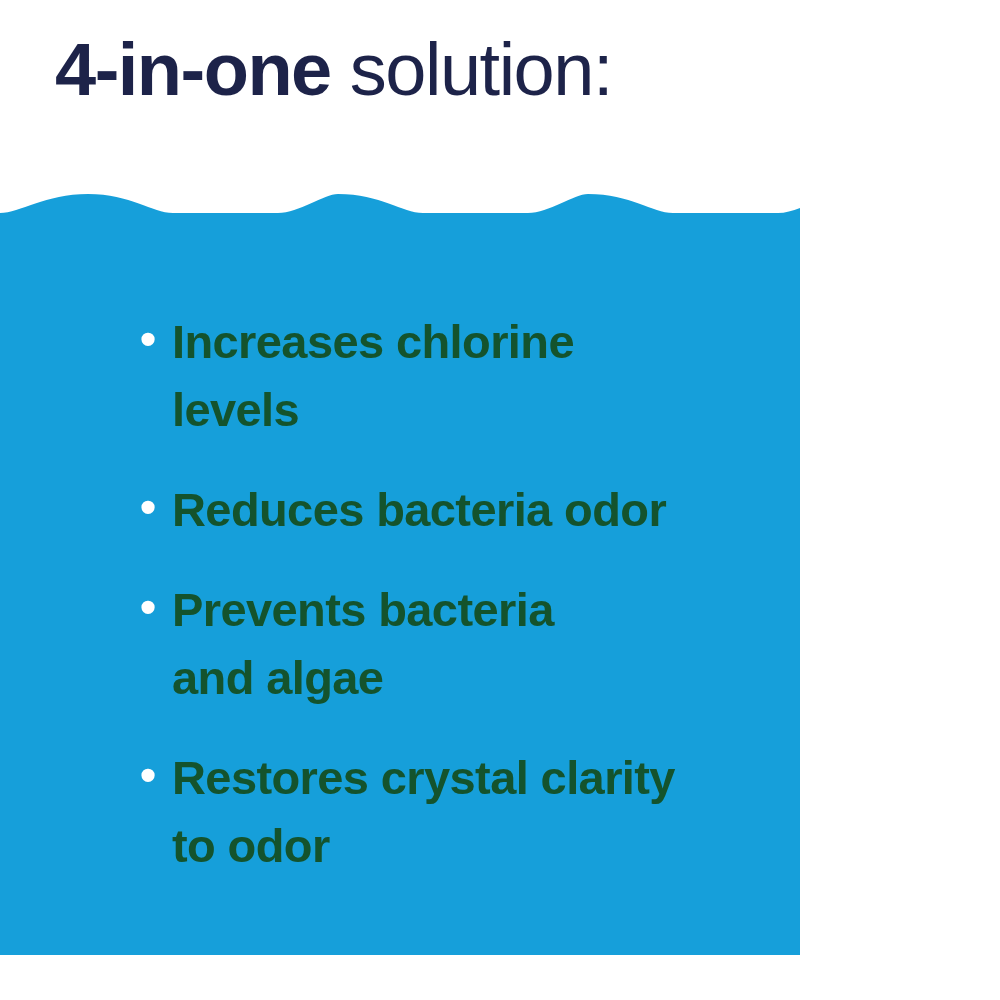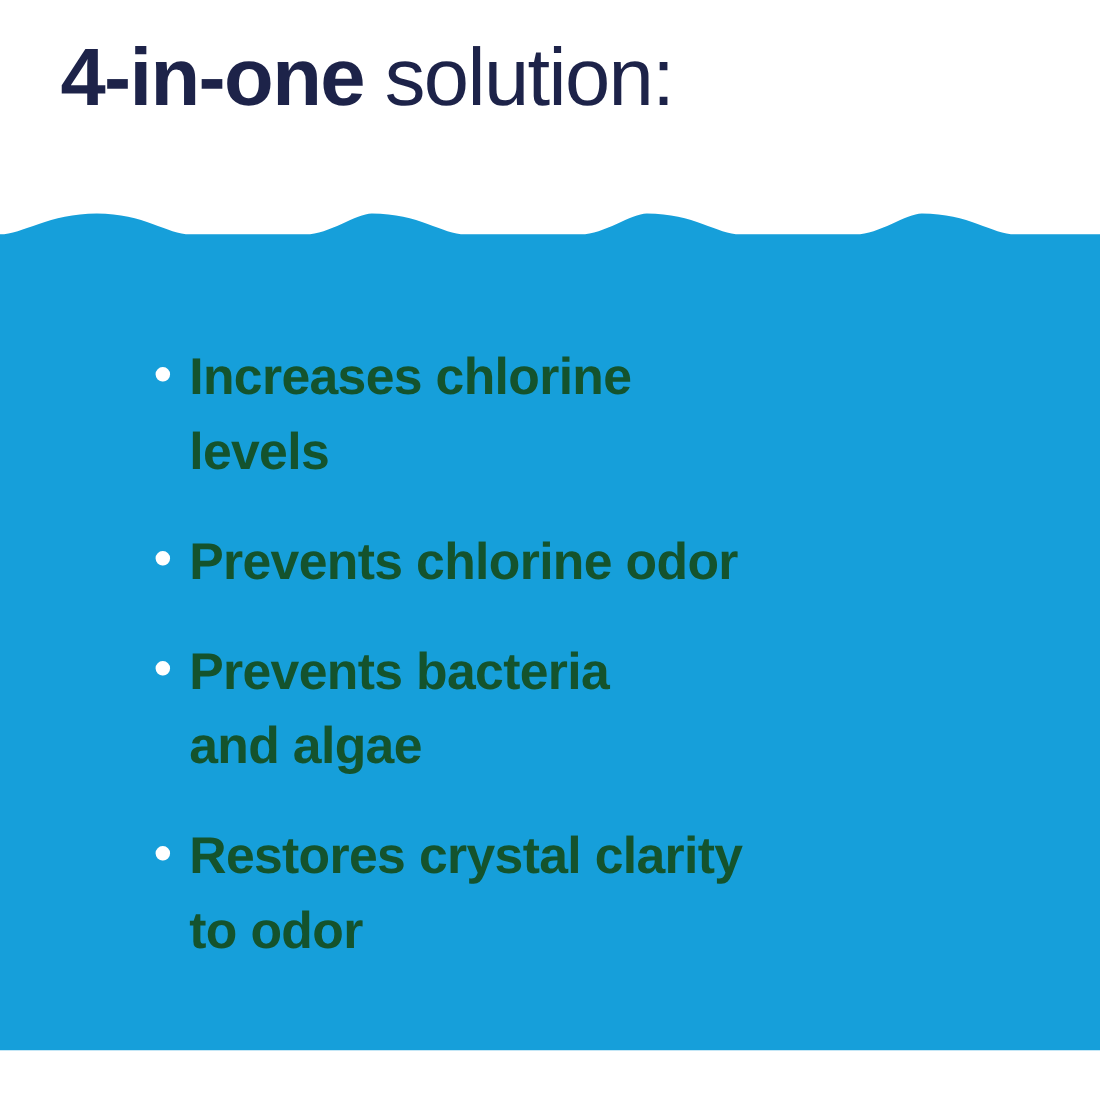--- a/index.html
+++ b/index.html
@@ -6,21 +6,21 @@
     margin: 0;
     padding: 0;
     background: #ffffff;
   }
   body {
     font-family: "Liberation Sans", sans-serif;
   }
 
   #page {
     position: relative;
-    width: 1000px;
+    width: 800px;
     height: 1000px;
     background: #ffffff;
     overflow: hidden;
   }
 
   
   .header {
     position: absolute;
     left: 0;
     top: 0;
@@ -138,21 +138,21 @@
   <ul class="benefits-list">
 
     <li class="benefit-item item-0">
       <span class="benefit-bullet">•</span>
       <span class="benefit-text">Increases chlorine
 levels</span>
     </li>
 
     <li class="benefit-item item-1">
       <span class="benefit-bullet">•</span>
-      <span class="benefit-text">Prevents chlorine odor</span>
+      <span class="benefit-text">Reduces bacteria odor</span>
     </li>
 
     <li class="benefit-item item-2">
       <span class="benefit-bullet">•</span>
       <span class="benefit-text">Prevents bacteria
 and algae</span>
     </li>
 
     <li class="benefit-item item-3">
       <span class="benefit-bullet">•</span>

